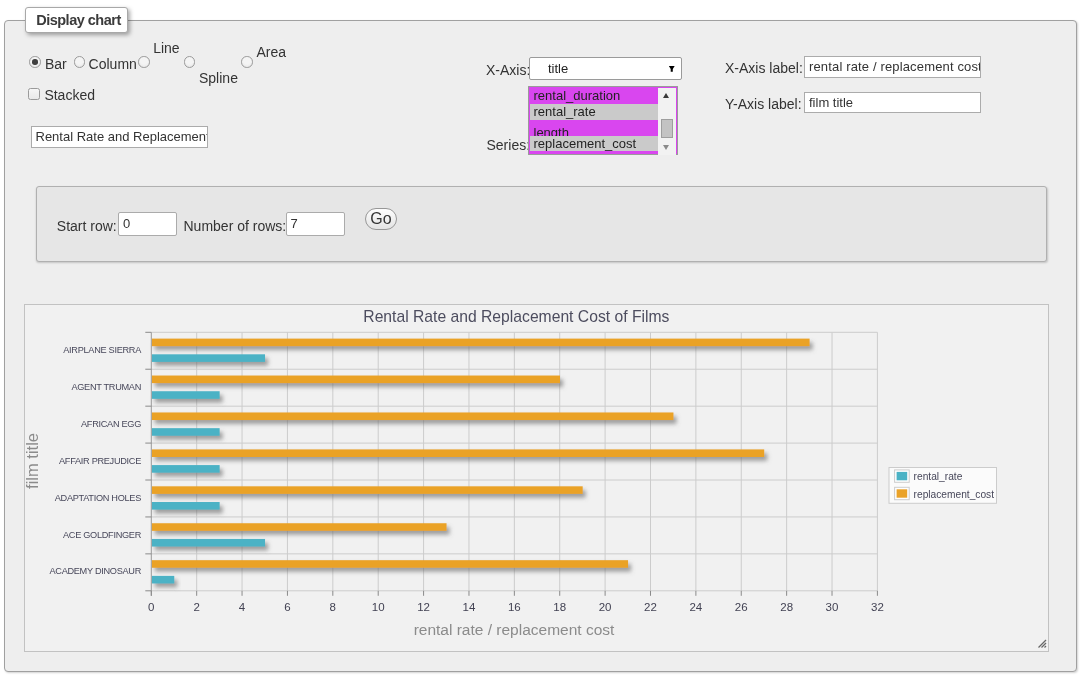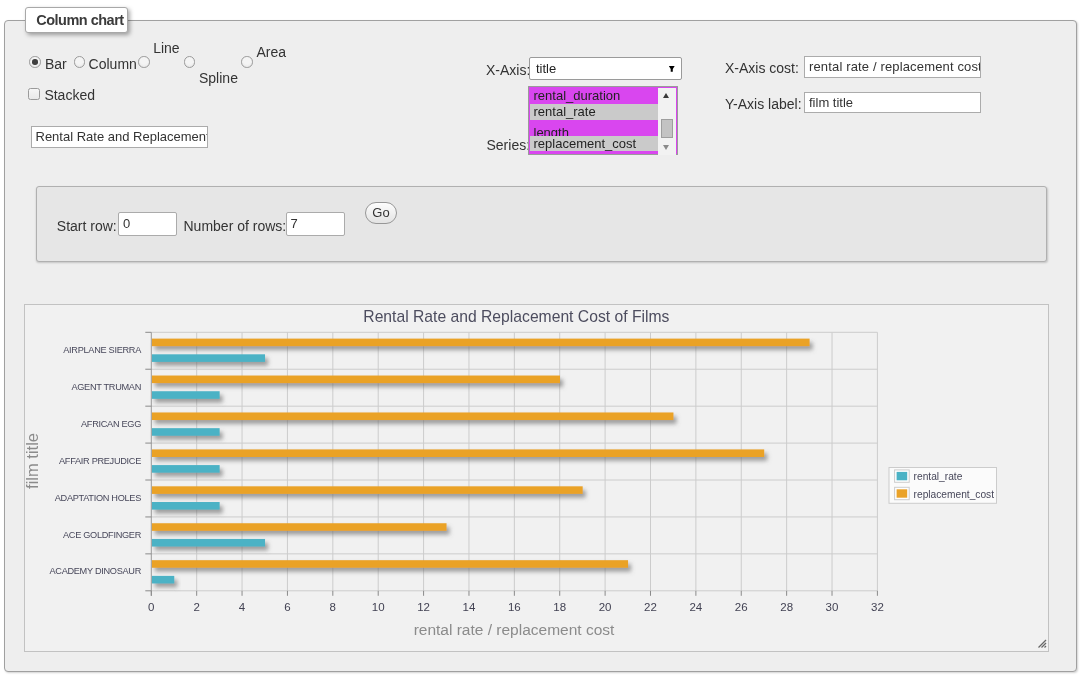--- a/index.html
+++ b/index.html
@@ -9,38 +9,38 @@
   font-weight:bold;font-size:14.5px;letter-spacing:-0.5px;color:#3b3b3b;line-height:25px;padding-left:10px}
 .lbl{position:absolute;font-size:14px;color:#333;white-space:nowrap}
 .inp{position:absolute;background:#fff;border:1px solid #ababab;font-size:13px;color:#333;
   padding:0 0 0 4px;line-height:20px;white-space:nowrap;overflow:hidden}
 .radio{position:absolute;width:11.5px;height:11.5px;border:1px solid #9a9a9a;border-radius:50%;
   background:radial-gradient(circle at 50% 35%,#f4f4f4 45%,#e2e2e2)}
 .radio.on::after{content:"";position:absolute;left:2px;top:2px;width:5.5px;height:5.5px;border-radius:50%;background:#3f3f3f}
 #cb{position:absolute;left:28.4px;top:88.3px;width:11.5px;height:11.7px;border:1px solid #9a9a9a;border-radius:2.5px;
   background:linear-gradient(#f6f6f6,#e9e9e9)}
 #sel{position:absolute;left:529px;top:57px;width:153px;height:23px;background:#fff;border:1px solid #9a9a9a;
-  border-radius:2px;font-size:13px;color:#222;line-height:21px;padding-left:6px}
+  border-radius:2px;font-size:13px;color:#222;line-height:21px;padding-left:18px}
 #sel .arr{position:absolute;right:6px;top:7.5px;width:6.5px;height:6.3px;background:#000;
   clip-path:polygon(0 0,100% 0,66% 55%,66% 100%,34% 100%,34% 55%)}
 #lb{position:absolute;left:527.5px;top:85.5px;width:150px;height:69px;background:#d946ef;border:1px solid #9a9a9a}
 .row{position:absolute;left:1px;width:128.5px;height:15.7px;font-size:13px;color:#222;line-height:15.7px;padding-left:4px;white-space:nowrap}
 .rowsel{background:#cacaca}
 #sb{position:absolute;right:1px;top:1px;width:17.5px;height:67px;background:#f2f2f2}
 #sb .th{position:absolute;left:2.5px;top:31.5px;width:12.5px;height:19px;background:#c3c3c3;border:1px solid #9e9e9e}
 .sarr{position:absolute;left:4.5px;width:0;height:0;border-left:3.9px solid transparent;border-right:3.9px solid transparent}
 #srbox{position:absolute;left:35.8px;top:186px;width:1011.4px;height:76px;background:#e6e6e6;border:1px solid #b0b0b0;border-radius:3px;box-shadow:0.5px 1px 2px rgba(0,0,0,.18)}
-#go{position:absolute;left:364.7px;top:202px;width:32.5px;height:22.1px;border:1px solid #979797;border-radius:11px;
-  background:linear-gradient(#fdfdfd,#e3e3e3);font-size:13px;color:#333;text-align:center;line-height:20.5px}
+#go{position:absolute;left:364.7px;top:208px;width:32.5px;height:22.1px;border:1px solid #979797;border-radius:11px;
+  background:linear-gradient(#fdfdfd,#e3e3e3);font-size:16px;color:#333;text-align:center;line-height:20.5px}
 #chart{position:absolute;left:24px;top:304px;width:1024.5px;height:347.5px;background:#f1f1f1;border:1px solid #c2c2c2}
 svg text{font-family:"Liberation Sans",sans-serif}
 </style></head>
 <body>
 <div id="fs"></div>
-<div id="legendbox">Column chart</div>
+<div id="legendbox">Display chart</div>
 
 <div class="radio on" style="left:29.3px;top:56.3px"></div>
 <span class="lbl" style="left:45px;top:55.5px">Bar</span>
 <div class="radio" style="left:73.6px;top:56.3px"></div>
 <span class="lbl" style="left:88.6px;top:55.5px">Column</span>
 <div class="radio" style="left:138px;top:56.3px"></div>
 <span class="lbl" style="left:153.2px;top:40px">Line</span>
 <div class="radio" style="left:183.6px;top:56.3px"></div>
 <span class="lbl" style="left:199px;top:70px">Spline</span>
 <div class="radio" style="left:241.3px;top:56.3px"></div>
@@ -59,21 +59,21 @@
   <div class="row rowsel" style="top:17.6px">rental_rate</div>
   <div class="row" style="top:38px">length</div>
   <div class="row rowsel" style="top:49px">replacement_cost</div>
   <div id="sb">
     <span class="sarr" style="top:5.8px;border-bottom:5px solid #3a3a3a"></span>
     <div class="th"></div>
     <span class="sarr" style="top:57px;border-top:5px solid #8a8a8a"></span>
   </div>
 </div>
 
-<span class="lbl" style="left:725px;top:60px">X-Axis cost:</span>
+<span class="lbl" style="left:725px;top:60px">X-Axis label:</span>
 <div class="inp" style="left:804px;top:55.5px;width:177px;height:22.5px;letter-spacing:0.15px">rental rate / replacement cost</div>
 <span class="lbl" style="left:725px;top:95.5px">Y-Axis label:</span>
 <div class="inp" style="left:804px;top:91.6px;width:177px;height:21.5px">film title</div>
 
 <div id="srbox"></div>
 <span class="lbl" style="left:56.8px;top:217.5px">Start row:</span>
 <div class="inp" style="left:118px;top:212.4px;width:58.5px;height:23.5px;line-height:22px;border-radius:2px">0</div>
 <span class="lbl" style="left:183.5px;top:217.5px">Number of rows:</span>
 <div class="inp" style="left:285.6px;top:212.4px;width:59px;height:23.5px;line-height:22px;border-radius:2px">7</div>
 <div id="go">Go</div>

